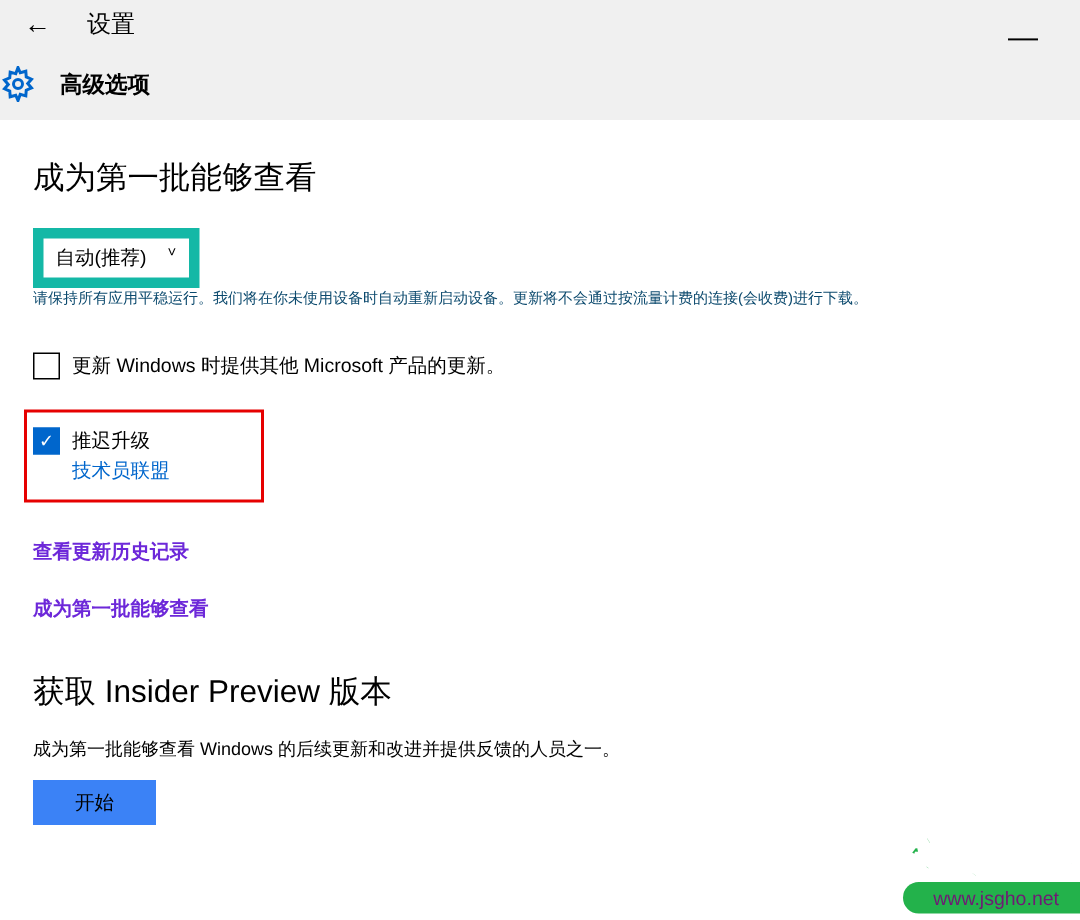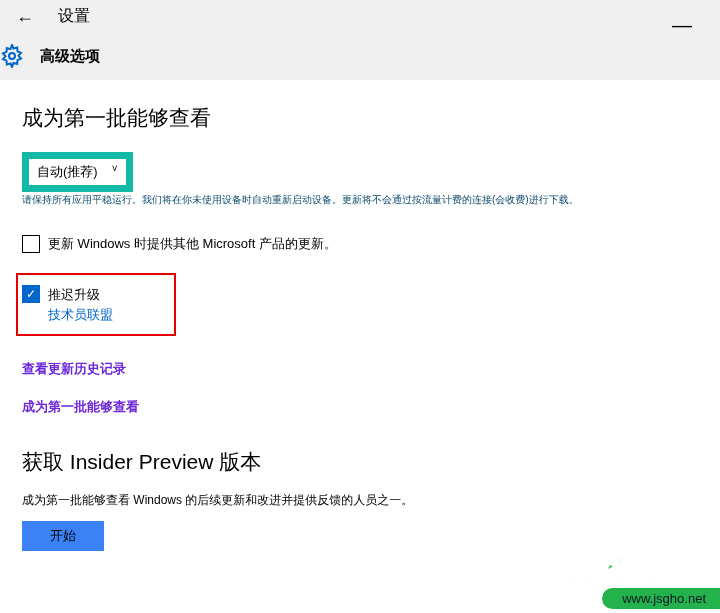--- a/index.html
+++ b/index.html
@@ -34,21 +34,21 @@
     .link { font-size: 13px; color: #6d28d9; cursor: pointer; margin-bottom: 20px; display: block; font-weight: bold; }
     
     .section-heading-2 { font-size: 21px; font-weight: 400; color: #000; margin-top: 32px; margin-bottom: 16px; }
     
     .desc-text-2 { font-size: 12px; color: #000; margin-bottom: 12px; }
     
     .btn { display: inline-block; background: #3b82f6; padding: 6px 28px; font-size: 13px; color: #000; cursor: pointer; border: none; }
     
     .watermark-overlay { position: absolute; right: 0; bottom: 4px; pointer-events: none; }
     .wm-top { font-size: 30px; font-weight: bold; font-style: italic; color: #23b24b; -webkit-text-stroke: 1.5px #fff; letter-spacing: 2px; }
-    .wm-bottom { font-size: 13px; color: #0f172a; background: #23b24b; padding: 3px 14px 3px 20px; border-radius: 14px 0 0 14px; margin-top: -4px; display: inline-block; float: right; }
+    .wm-bottom { font-size: 13px; color: #701a75; background: #23b24b; padding: 3px 14px 3px 20px; border-radius: 14px 0 0 14px; margin-top: -4px; display: inline-block; float: right; }
   </style>
 </head>
 <body>
 
 <div class="header">
   <div class="header-top">
     <span class="back-arrow">←</span>
     <span>设置</span>
     <span class="minimize">—</span>
   </div>

